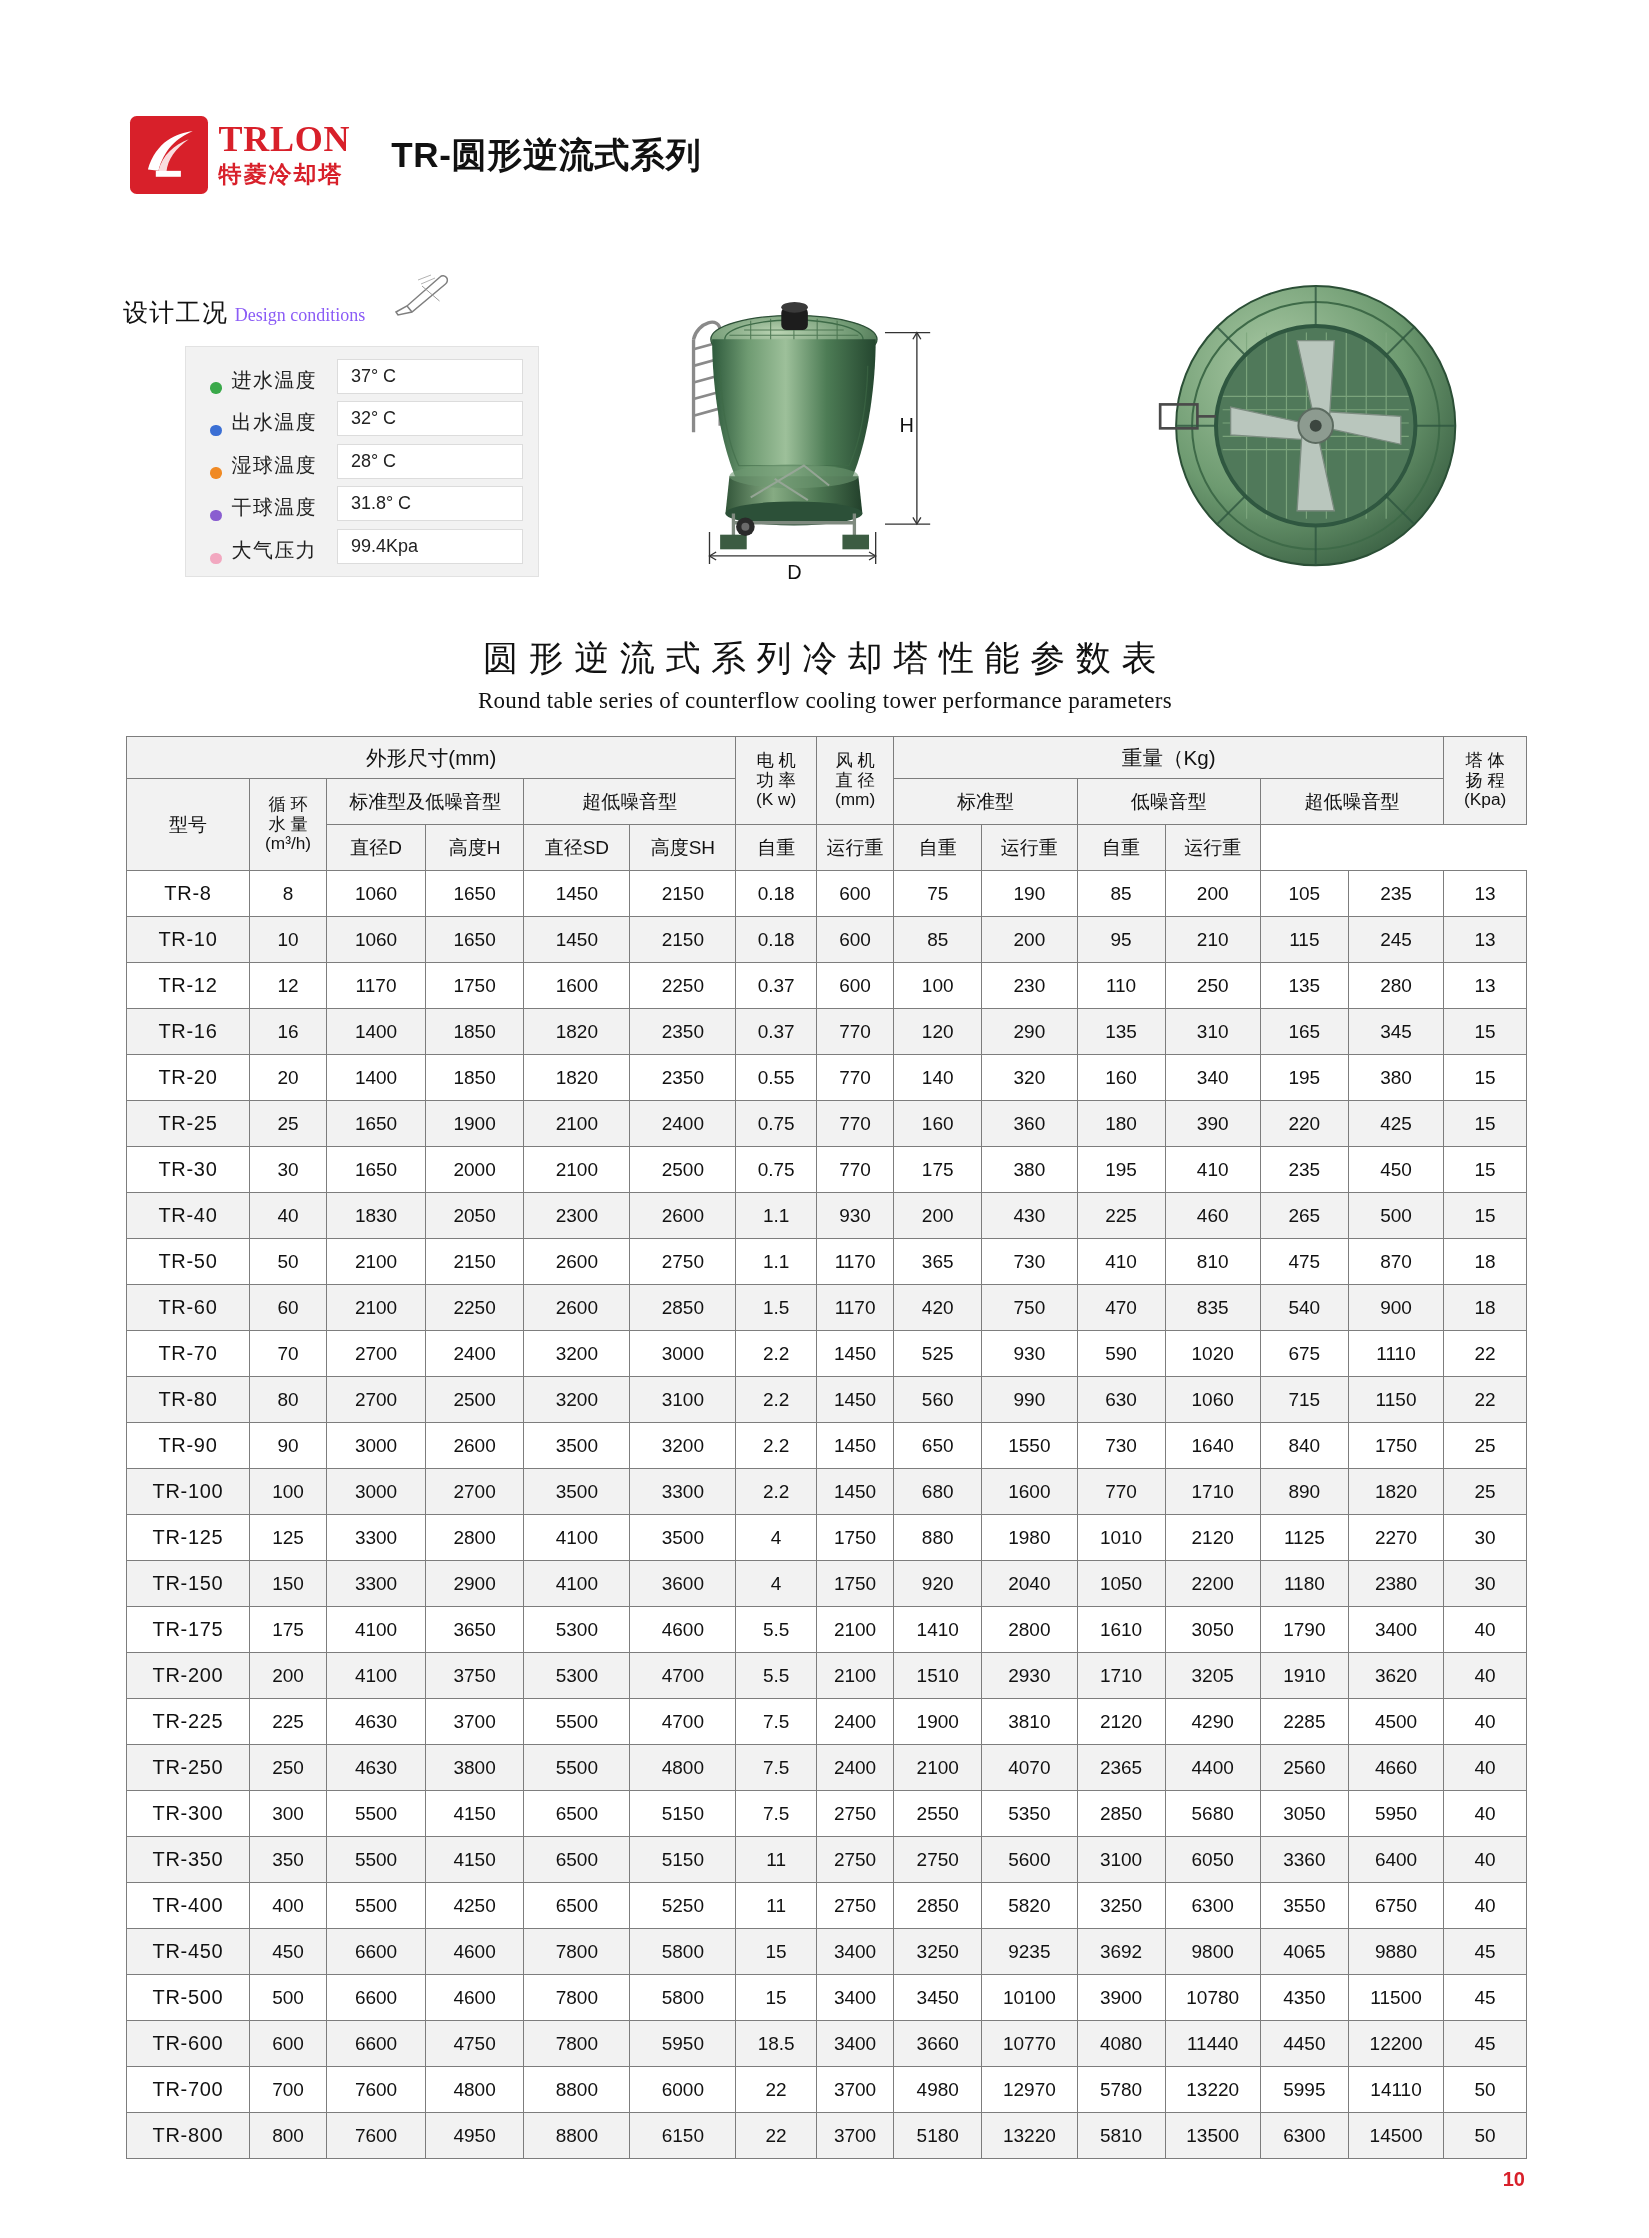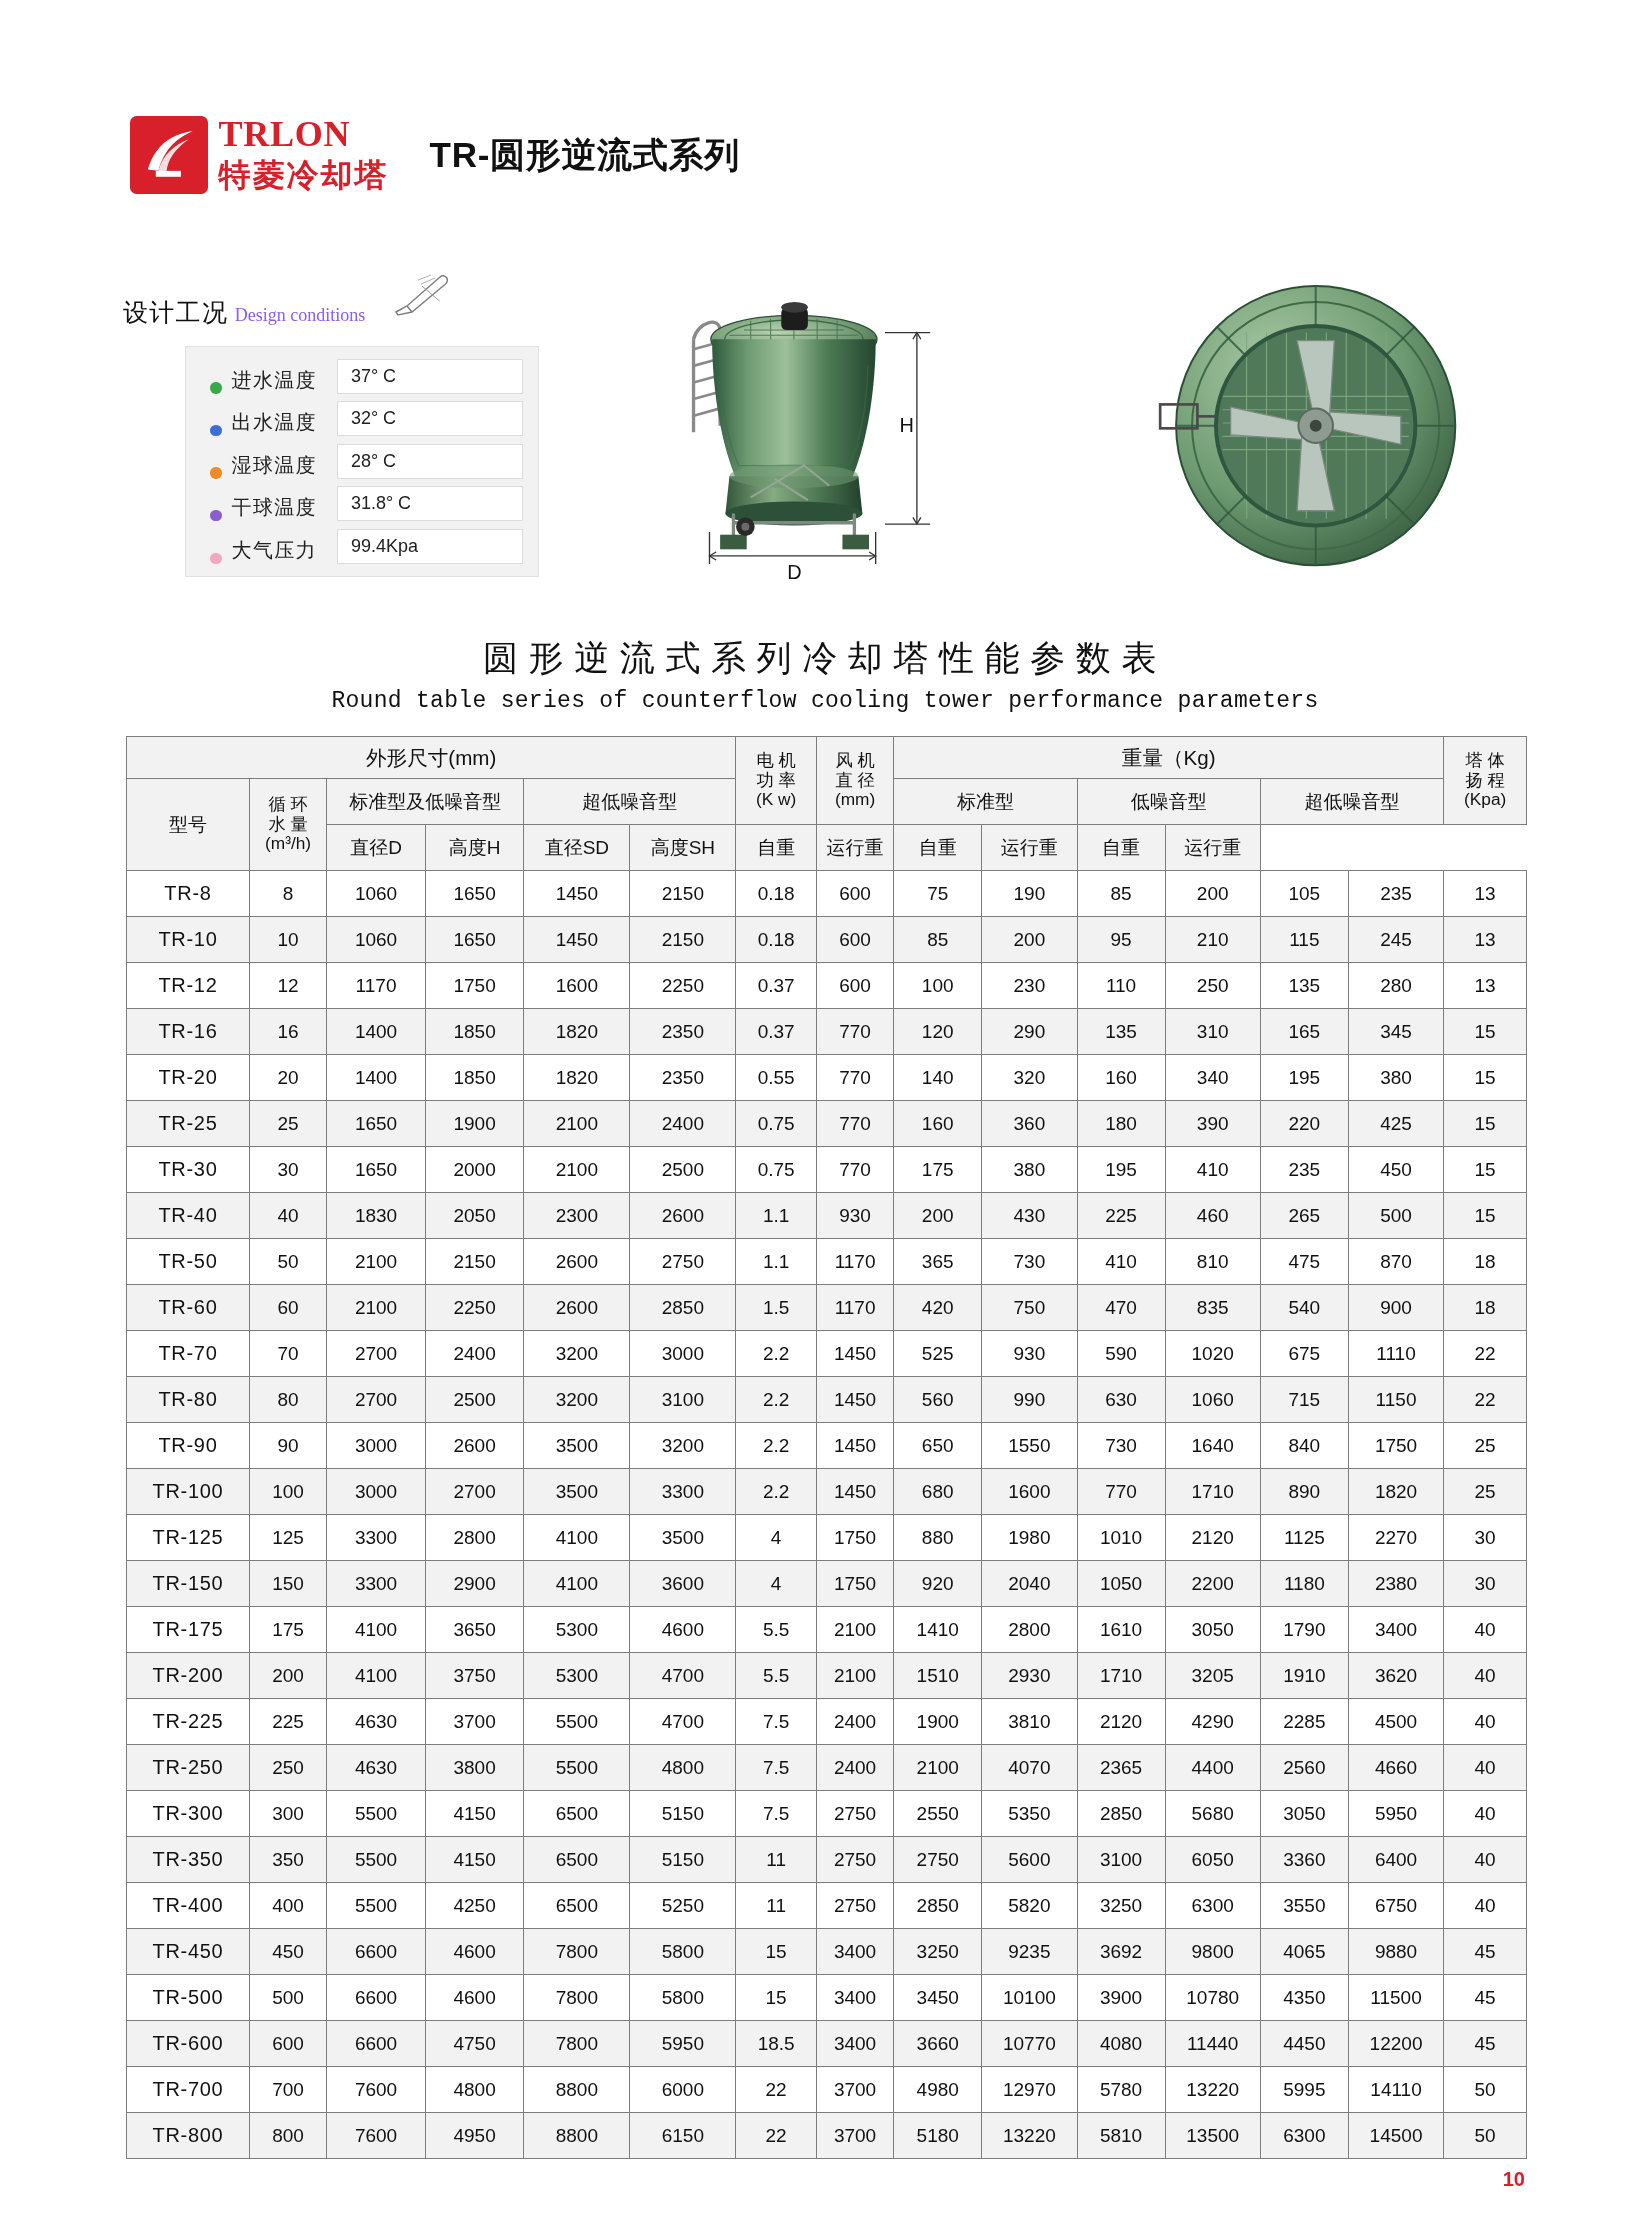--- a/index.html
+++ b/index.html
@@ -56,21 +56,21 @@
   }
   .logo-text .en {
     font-size: 36px;
     font-weight: bold;
     color: #d8202a;
     letter-spacing: 0.7px;
     line-height: 1.05;
     font-family: "Liberation Serif", serif;
   }
   .logo-text .cn {
-    font-size: 32px;
+    font-size: 23px;
     font-weight: bold;
     color: #d8202a;
     letter-spacing: 2px;
     line-height: 1.2;
     margin-top: 2.7px;
   }
   .header-title {
     font-size: 35px;
     font-weight: bold;
     color: #111;
@@ -178,21 +178,21 @@
   }
   .tbl-title-en {
     position: absolute;
     left: 0;
     top: 688px;
     width: 1650px;
     text-align: center;
     font-size: 23px;
     color: #111;
     letter-spacing: 0.3px;
-    font-family: Liberation Mono, monospace;
+    font-family: Liberation Serif, serif;
   }
 
   
   .tbl-wrap {
     position: absolute;
     left: 126px;
     top: 736px;
     width: 1595px;
   }
   table.spec {

